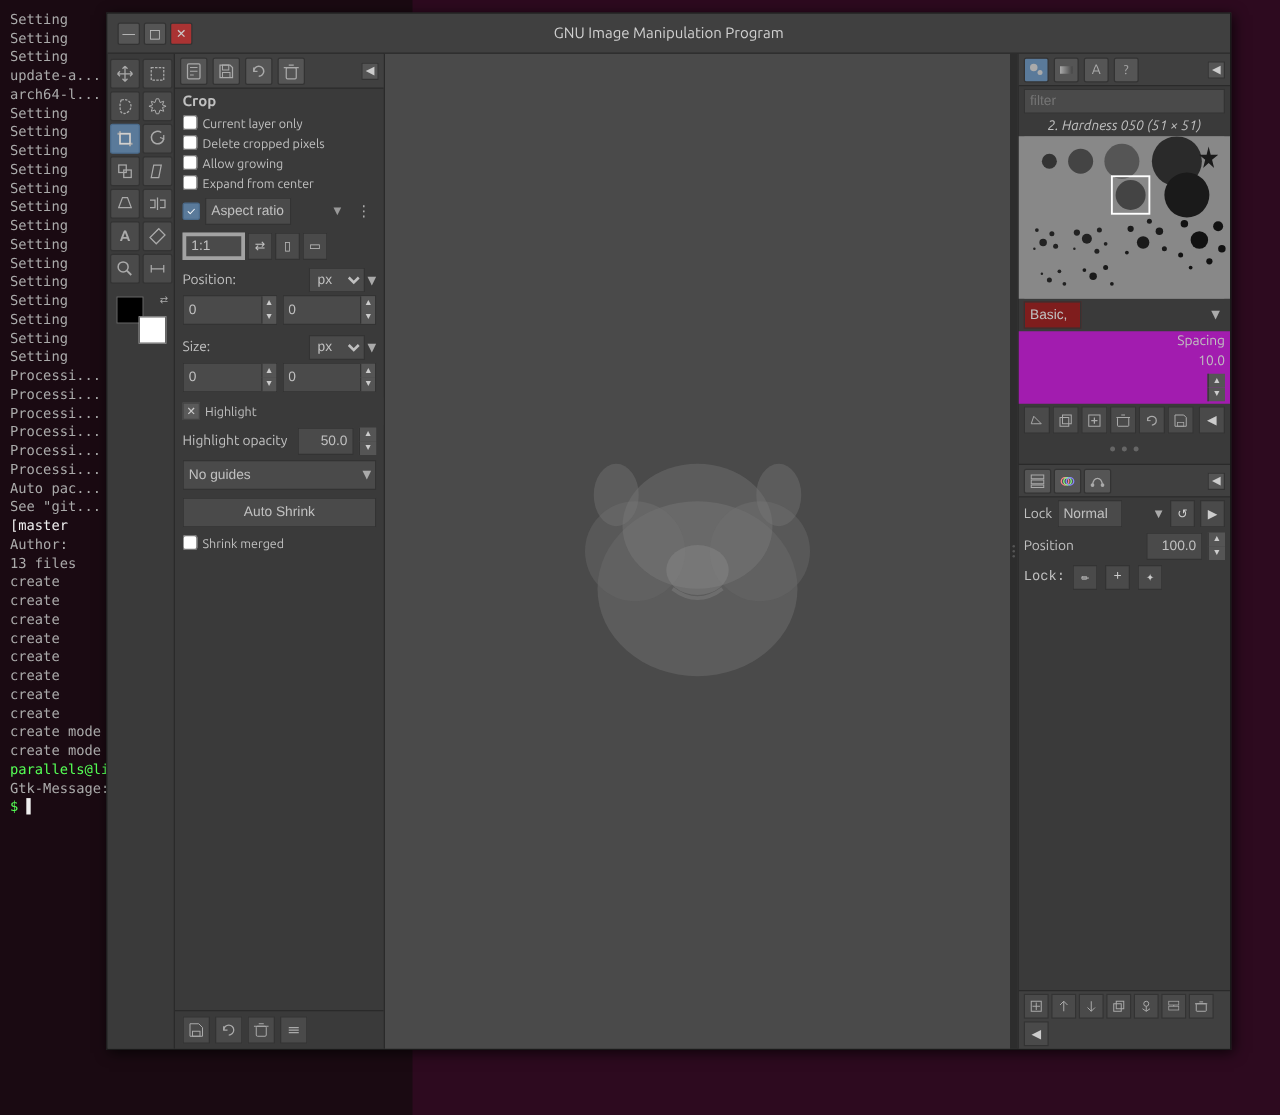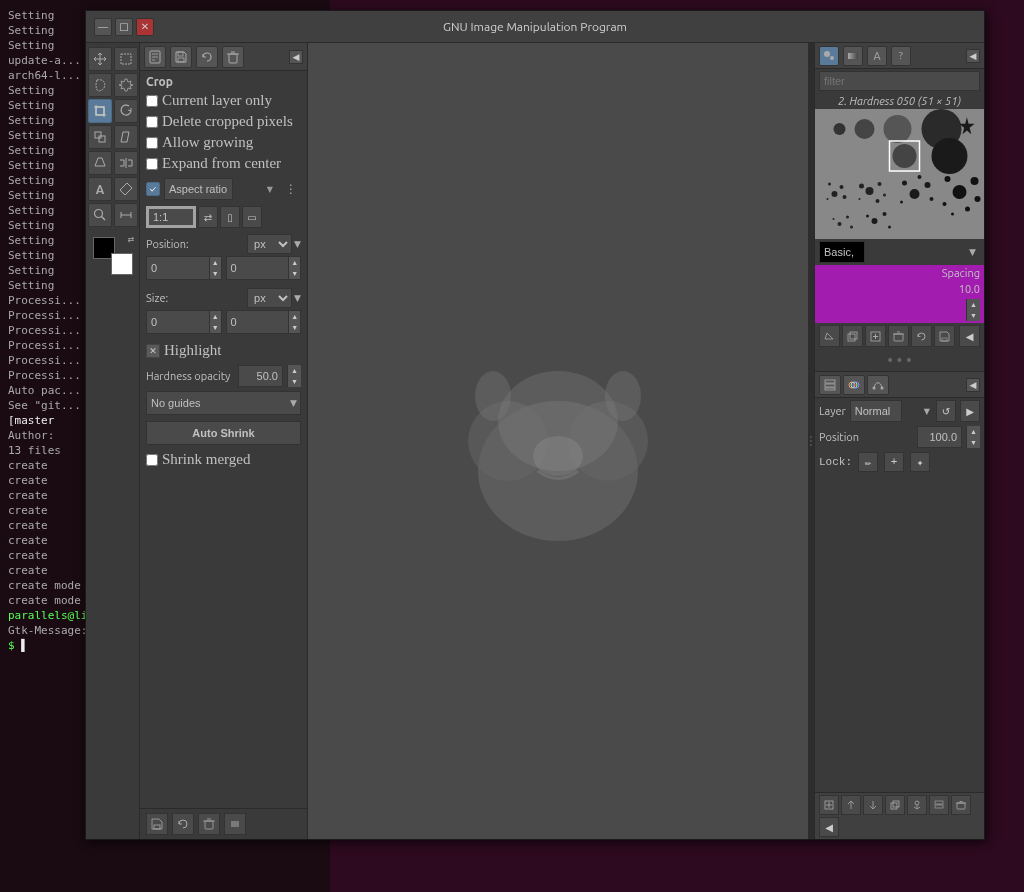--- a/index.html
+++ b/index.html
@@ -211,22 +211,21 @@
       gap: 4px;
       cursor: pointer;
     }
     .checkbox-row input[type=checkbox] {
       width: 12px;
       height: 12px;
       cursor: pointer;
     }
     .checkbox-label {
       color: #c0c0c0;
-      font-size: 15px;
-      font-family: Liberation Serif, serif;
+      font-size: 10px;
     }
 
     .fixed-row {
       display: flex;
       align-items: center;
       padding: 4px 6px;
       gap: 4px;
     }
     .fixed-checkbox {
       width: 14px;
@@ -406,21 +405,20 @@
 
     .auto-shrink-btn {
       margin: 4px 6px;
       background: #4a4a4a;
       border: 1px solid #333;
       color: #c0c0c0;
       height: 24px;
       width: calc(100% - 12px);
       cursor: pointer;
       font-size: 11px;
-      font-weight: bold;
     }
 
     .bottom-icons {
       display: flex;
       padding: 4px 6px;
       gap: 4px;
       border-top: 1px solid #2a2a2a;
       margin-top: auto;
     }
     .bottom-icon-btn {
@@ -518,21 +516,21 @@
     }
 
     .brush-category {
       display: flex;
       align-items: center;
       padding: 2px 4px;
       gap: 2px;
     }
     .brush-category-select {
       flex: 1;
-      background: #000000;
+      background: #7f1d1d;
       border: 1px solid #333;
       color: #c0c0c0;
       padding: 2px 4px;
       font-size: 11px;
       height: 22px;
       cursor: pointer;
       appearance: none;
       -webkit-appearance: none;
     }
 
@@ -1086,21 +1084,21 @@
           </div>
         </div>
       </div>
 
       <div class="highlight-header">
         <div class="x-btn">✕</div>
         <span class="checkbox-label">Highlight</span>
       </div>
 
       <div class="opacity-row">
-        <span class="opacity-label">Hardness opacity</span>
+        <span class="opacity-label">Highlight opacity</span>
         <input type="text" class="opacity-input" value="50.0" style="">
         <div class="coord-spinner">
           <button class="spinner-btn">▲</button>
           <button class="spinner-btn">▼</button>
         </div>
       </div>
 
       <div class="guides-dropdown-row">
         <div style="position:relative;">
           <select class="guides-select">
@@ -1346,21 +1344,21 @@
             <svg width="12" height="12" viewBox="0 0 12 12">
                 <path d="M2 9 C3 2 9 2 10 9" stroke="#aaa" fill="none" stroke-width="1"></path>
                 <circle cx="2" cy="9" r="1.5" fill="#aaa"></circle>
                 <circle cx="10" cy="9" r="1.5" fill="#aaa"></circle>
               </svg>
           </div>
           <div class="panel-expand" style="margin-left:auto;">◀</div>
         </div>
 
         <div class="mode-row">
-          <span class="mode-label">Layer</span>
+          <span class="mode-label">Lock</span>
           <div style="position:relative; flex:1;">
             <select class="mode-select">
               <option>Normal</option>
               <option>Dissolve</option>
               <option>Multiply</option>
               <option>Screen</option>
               <option>Overlay</option>
             </select>
             <span style="position:absolute; right:2px; top:50%; transform:translateY(-50%); color:#aaa; font-size:8px; pointer-events:none;">▼</span>
           </div>

